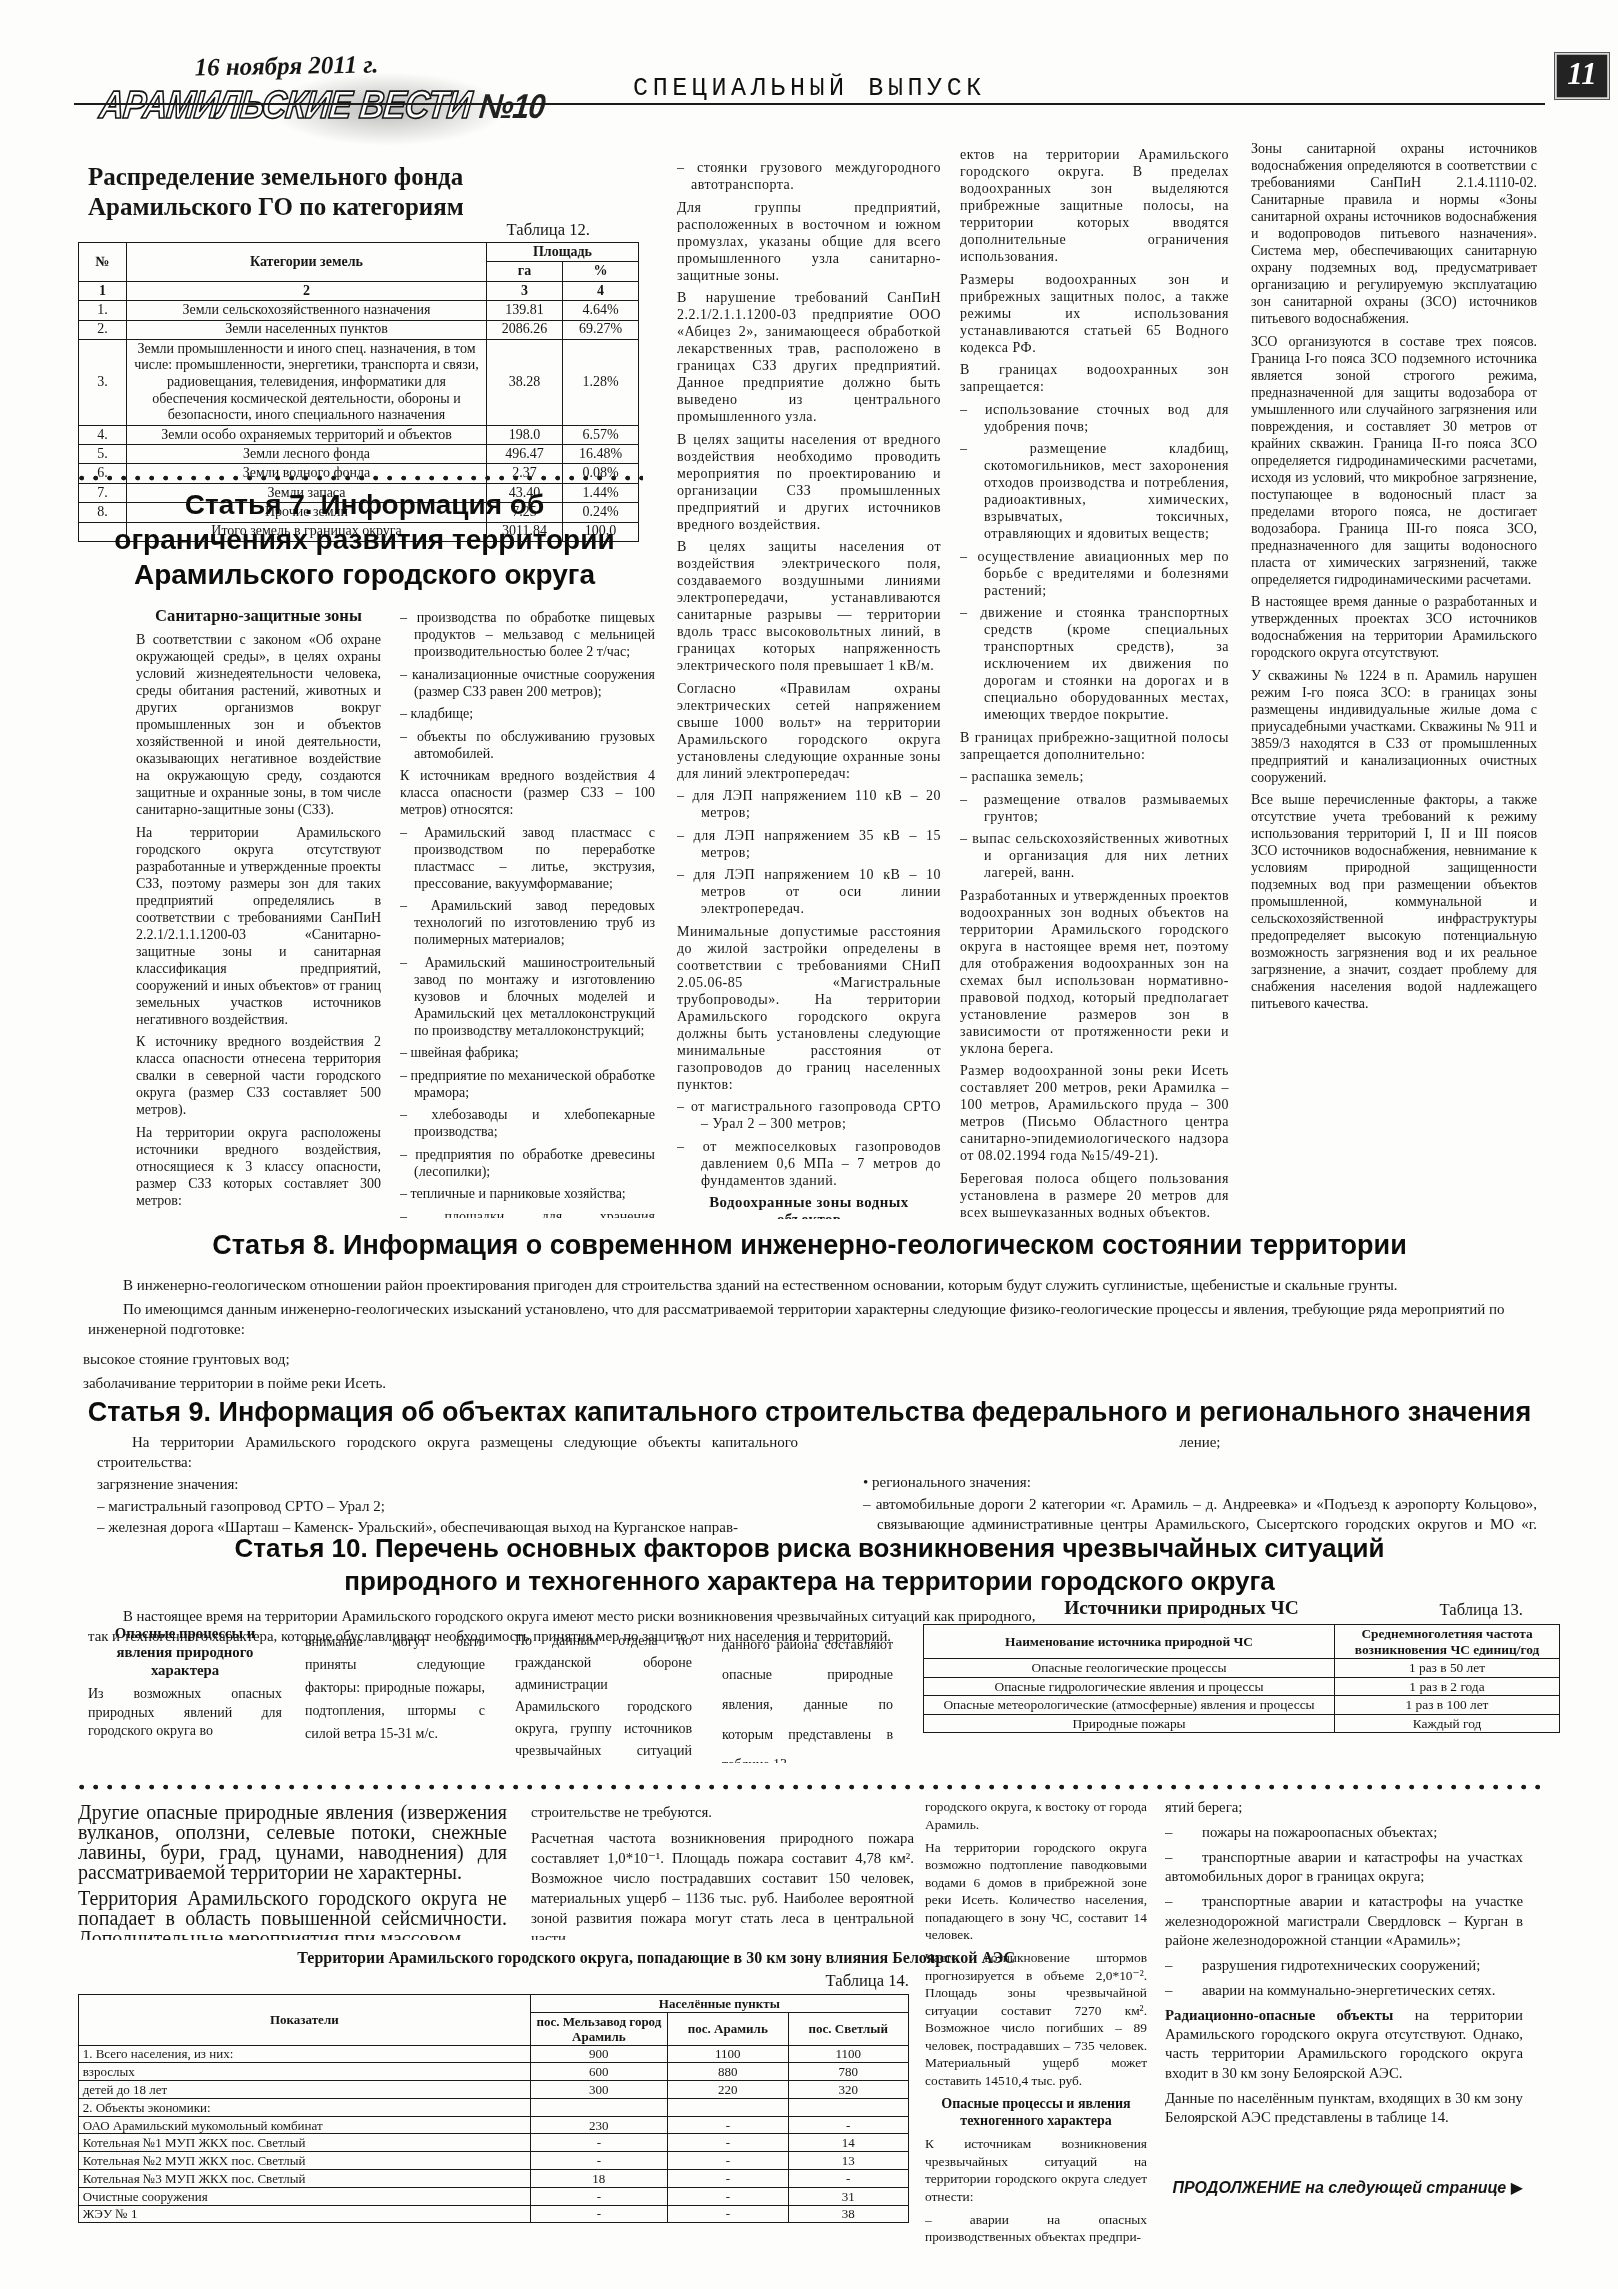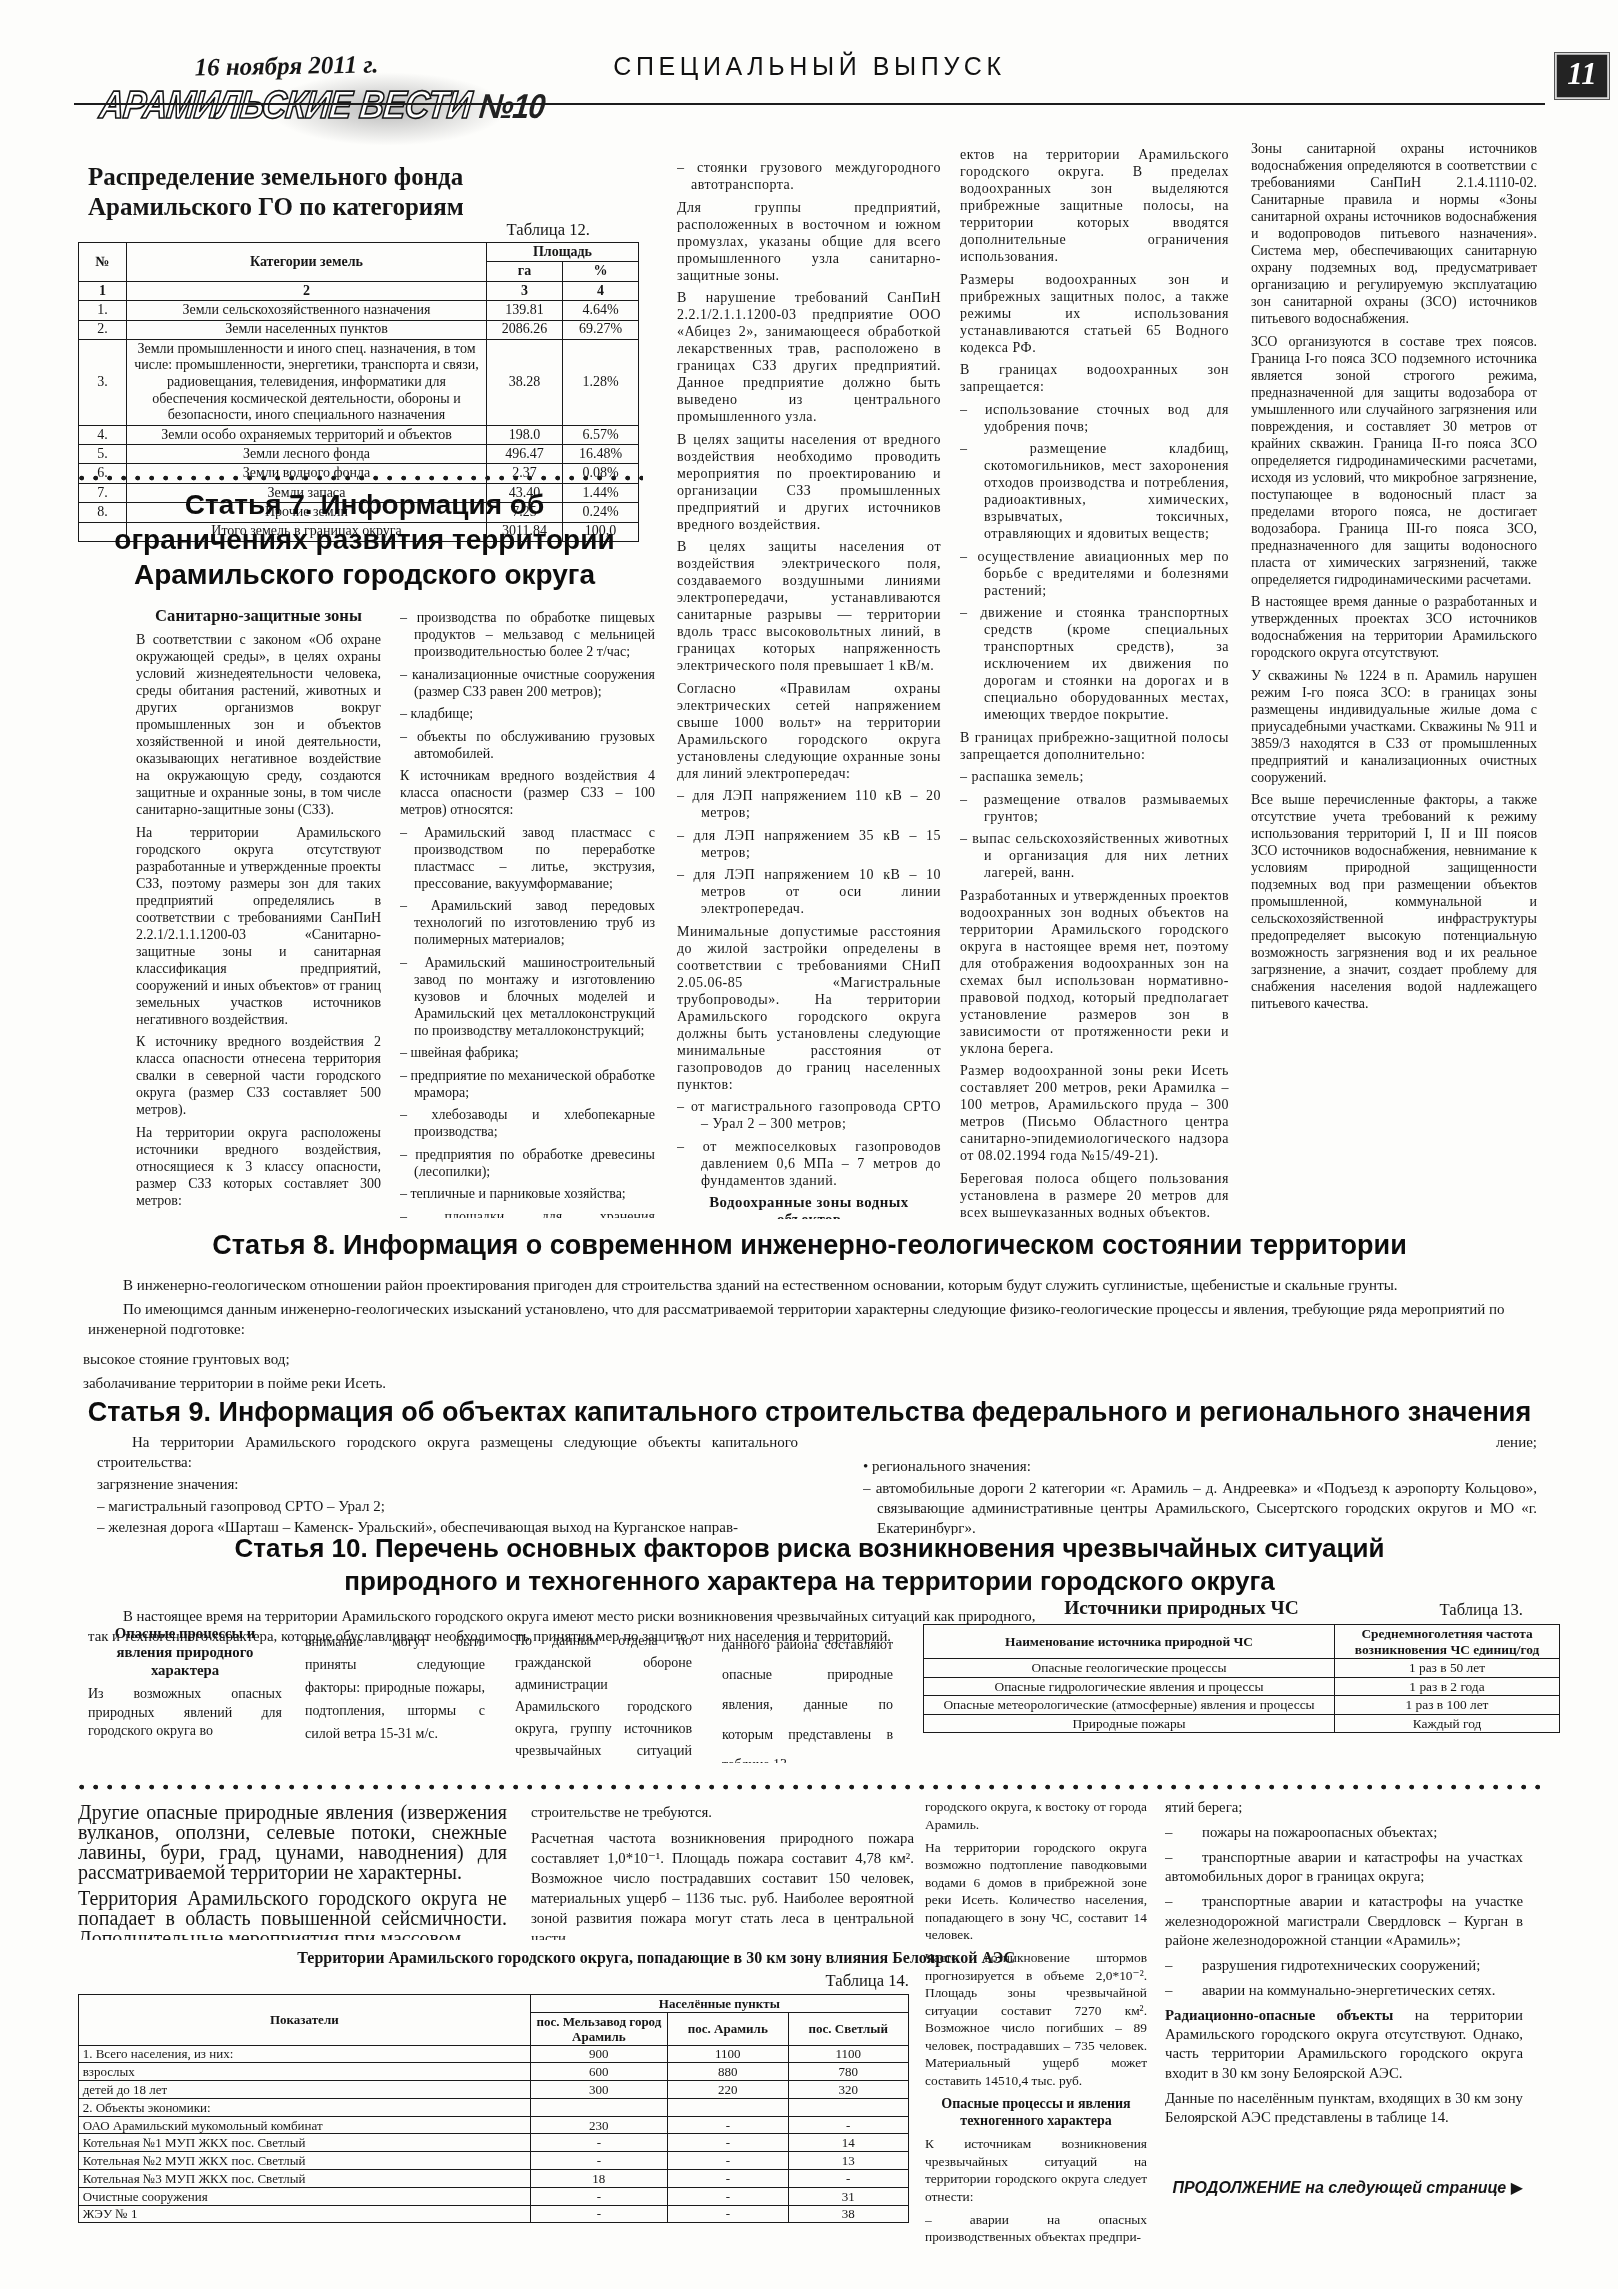--- a/index.html
+++ b/index.html
@@ -50,21 +50,21 @@
   .cont{font-family:"Liberation Sans","DejaVu Sans",sans-serif;font-weight:bold;font-style:italic;font-size:16px;text-align:right;}
 </style>
 </head>
 <body>
 
 <div class="page">
 
   <div class="abs mast-blob" style="left:268px;top:72px;width:240px;height:74px;"></div>
   <div class="abs mast-date" style="left:111px;top:52px;width:351px;">16 ноября 2011 г.</div>
   <div class="abs sans mast-logo" style="left:100px;top:85px;"><span>АРАМИЛЬСКИЕ ВЕСТИ</span> <span class="mast-issue">№10</span></div>
-  <div class="abs sans edition" style="left:551px;top:52px;width:517px;">СПЕЦИАЛЬНЫЙ ВЫПУСК</div>
+  <div class="abs sans edition" style="left:551px;top:74px;width:517px;font-family:Liberation Mono, monospace;">СПЕЦИАЛЬНЫЙ ВЫПУСК</div>
   <div class="abs badge" style="left:1554px;top:52px;width:54px;height:46px;">11</div>
   <div class="rule" style="left:74px;top:103px;width:1471px;height:1.8px;"></div>
 
   <div class="abs h-land" style="left:88px;top:162px;width:517px;">
     <div>Распределение земельного фонда</div>
     <div>Арамильского ГО по категориям</div>
   </div>
   <div class="abs tbl-label" style="left:78px;top:220px;width:512px;">Таблица 12.</div>
 
   <div class="abs" style="left:78px;top:242px;width:561px;">
@@ -233,21 +233,21 @@
   <div class="abs wide" style="left:83px;top:1373px;width:738px;">заболачивание территории в пойме реки Исеть.</div>
 
   <div class="abs art" style="left:74px;top:1397px;width:1471px;font-size:27px;">Статья 9. Информация об объектах капитального строительства федерального и регионального значения</div>
   <div class="col wide" style="left:97px;top:1432px;width:701px;height:103px;">
     <p class="ind" style="margin-bottom:1.8px;">На территории Арамильского городского округа размещены следующие объекты капитального строительства:</p>
     <p style="margin-bottom:1.8px;text-align:left;">загрязнение значения:</p>
     <p class="b" style="margin-bottom:1.8px;text-align:left;">– магистральный газопровод СРТО – Урал 2;</p>
     <p class="b" style="margin-bottom:8px;">– железная дорога «Шарташ – Каменск- Уральский», обеспечивающая выход на Курганское направ-</p>
   </div>
   <div class="col wide" style="left:863px;top:1432px;width:674px;height:103px;">
-    <p style="margin-bottom:4px;text-align:right;">ление;</p>
+    <p style="margin-bottom:20px;text-align:center;">ление;</p>
     <p style="margin-bottom:1.8px;text-align:left;">• регионального значения:</p>
     <p class="b" style="margin-bottom:0;">– автомобильные дороги 2 категории «г. Арамиль – д. Андреевка» и «Подъезд к аэропорту Кольцово», связывающие административные центры Арамильского, Сысертского городских округов и МО «г. Екатеринбург».</p>
   </div>
 
   <div class="abs art" style="left:74px;top:1532px;width:1471px;font-size:26px;line-height:33px;">
     <div>Статья 10. Перечень основных факторов риска возникновения чрезвычайных ситуаций</div>
     <div>природного и техногенного характера на территории городского округа</div>
   </div>
   <div class="abs" style="left:88px;top:1606px;width:1015px;font-size:14.8px;line-height:20px;">
     <div class="ind">В настоящее время на территории Арамильского городского округа имеют место риски возникновения чрезвычайных ситуаций как природного,</div>

